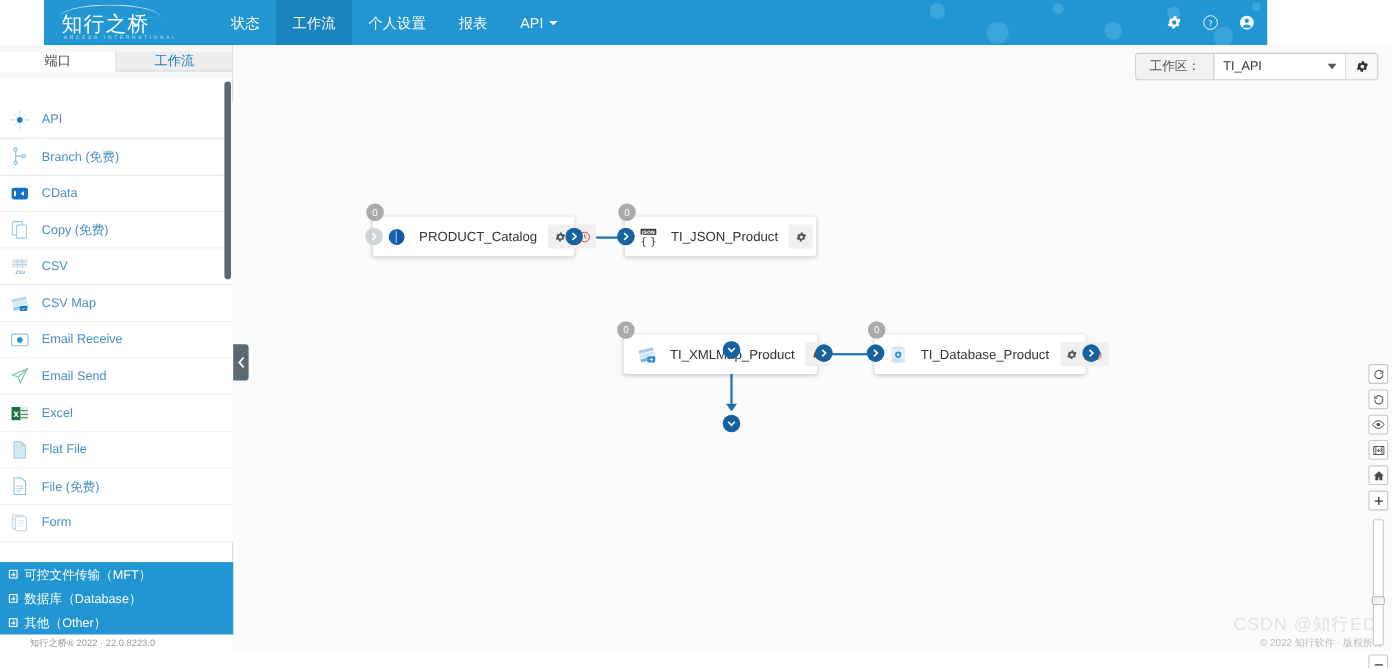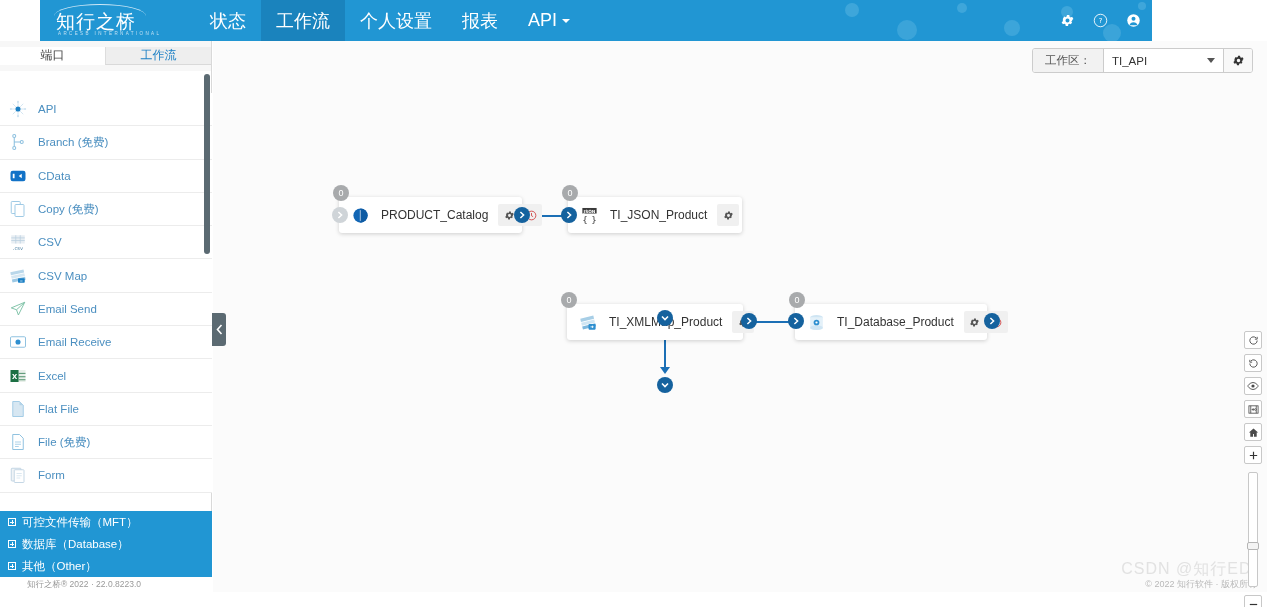--- a/index.html
+++ b/index.html
@@ -34,21 +34,21 @@
     white-space: nowrap;
   }
   .logo-sub {
     position:absolute; left: 8px; top: 29px;
     color: #bfe0f3; font-size: 4.5px; letter-spacing: 2.4px;
     white-space: nowrap;
   }
   .nav { position:absolute; left: 155px; top: 0; height: 41px; display: flex; }
   .nav-item {
     height: 41px; padding: 0 15px; display: flex; align-items: center;
-    color: #ffffff; font-size: 18px; white-space: nowrap; cursor: pointer;
+    color: #ffffff; font-size: 13px; white-space: nowrap; cursor: pointer;
   }
   .nav-item.active { background: #1a83bd; }
   .caret-down {
     display:inline-block; width:0; height:0; margin-left:5px;
     border-left:4px solid transparent; border-right:4px solid transparent;
     border-top:4px solid #ffffff;
   }
   .header-icons { position:absolute; right: 10px; top: 0; height:41px; display:flex; align-items:center; gap: 16px; }
   .hdr-ico { width: 17px; height: 17px; color:#fff; cursor:pointer; display:flex; align-items:center; justify-content:center; }
   .hdr-ico svg { display:block; }
@@ -332,36 +332,36 @@
               </g>
               <rect x="12" y="15" width="9" height="6" rx="1" fill="#1b7fc4"></rect>
               <text x="16.5" y="20" font-size="5" fill="#fff" text-anchor="middle" font-family="DejaVu Sans">=</text>
             </svg>
         </span>
         <span class="port-label">CSV Map</span>
       </div>
 
       <div class="port-item">
         <span class="port-ico">
+          <svg width="18" height="18" viewBox="0 0 24 24">
+              <rect x="2" y="5" width="20" height="14" rx="1.5" fill="none" stroke="#8dc0df" stroke-width="1.3"></rect>
+              <circle cx="12" cy="12" r="3.4" fill="#2e8fd0"></circle>
+            </svg>
+        </span>
+        <span class="port-label">Email Receive</span>
+      </div>
+
+      <div class="port-item">
+        <span class="port-ico">
           <svg width="18" height="18" viewBox="0 0 24 24" fill="none" stroke="#7fc2a8" stroke-width="1.3">
               <path d="M21 3L3 10.5l7 2.5 2.5 7z"></path>
               <path d="M21 3l-11 10"></path>
             </svg>
         </span>
         <span class="port-label">Email Send</span>
-      </div>
-
-      <div class="port-item">
-        <span class="port-ico">
-          <svg width="18" height="18" viewBox="0 0 24 24">
-              <rect x="2" y="5" width="20" height="14" rx="1.5" fill="none" stroke="#8dc0df" stroke-width="1.3"></rect>
-              <circle cx="12" cy="12" r="3.4" fill="#2e8fd0"></circle>
-            </svg>
-        </span>
-        <span class="port-label">Email Receive</span>
       </div>
 
       <div class="port-item">
         <span class="port-ico">
           <svg width="18" height="18" viewBox="0 0 24 24">
               <rect x="2" y="4" width="11" height="16" fill="#1d7044"></rect>
               <text x="7.5" y="16" font-size="9" fill="#ffffff" text-anchor="middle" font-family="DejaVu Sans" font-weight="bold">X</text>
               <rect x="13" y="4" width="9" height="16" fill="#e8efe9"></rect>
               <g stroke="#1d7044" stroke-width="1">
                 <line x1="13" y1="8.5" x2="22" y2="8.5"></line>

